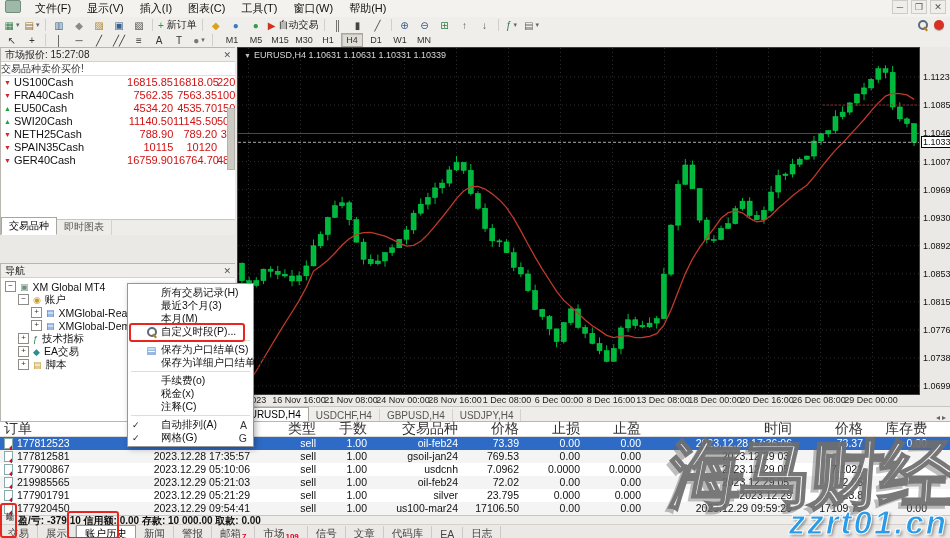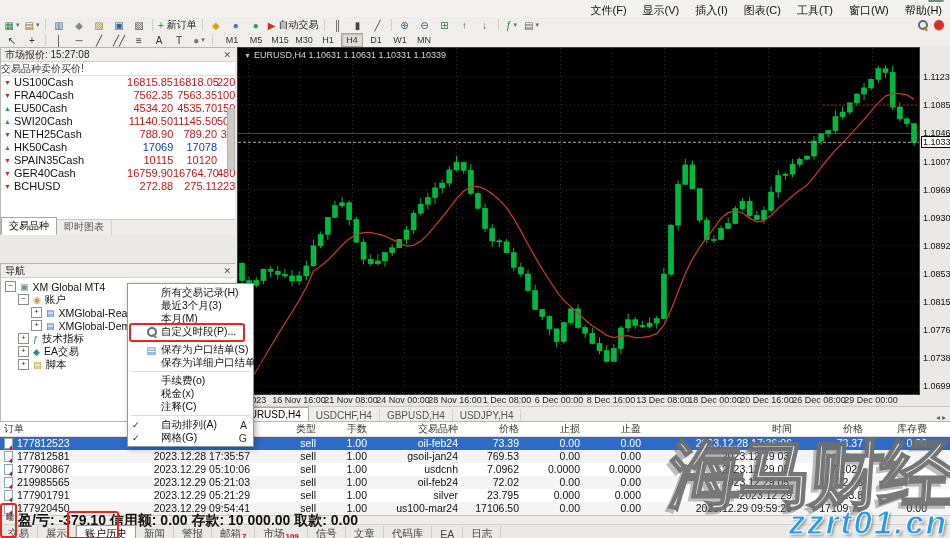--- a/index.html
+++ b/index.html
@@ -1,19 +1,19 @@
 <!DOCTYPE html>
 <html><head>
 <meta charset="utf-8">
 <style>
   html,body{margin:0;padding:0;background:#888;}
   .app{position:relative;width:950px;height:538px;background:#ebe9e6;overflow:hidden;
        font-family:"Liberation Sans","DejaVu Sans",sans-serif;font-size:11px;color:#111;}
   
-  .menubar{position:absolute;left:0;top:0;width:950px;height:17px;background:#f4f2ef;border-bottom:1px solid #d8d5d0;display:flex;align-items:flex-end;flex-direction:column;}
+  .menubar{position:absolute;left:0;top:0;width:950px;height:17px;background:#f4f2ef;border-bottom:1px solid #d8d5d0;display:flex;align-items:flex-start;}
   .applogo{width:14px;height:11px;margin:0 6px 0 5px;background:#9fb8a8;border:1px solid #6f8f7c;border-radius:2px;}
   .mi{padding:1px 8px;cursor:default;}
   .winctl{margin-left:auto;display:flex;gap:3px;padding-right:4px;}
   .winctl span{width:14px;height:12px;font-size:9px;line-height:12px;text-align:center;color:#555;border:1px solid #cfccc7;background:#f0eeea;}
   
   .toolbar1{position:absolute;left:0;top:17px;width:950px;height:16px;background:#f0eeea;border-bottom:1px solid #d8d5d0;display:flex;align-items:center;padding-left:2px;}
   .toolbar2{position:absolute;left:0;top:33px;width:950px;height:14px;background:#f0eeea;border-bottom:1px solid #cfccc7;display:flex;align-items:center;padding-left:2px;}
   .tbi{display:inline-flex;align-items:center;justify-content:center;height:13px;min-width:16px;margin:0 1px;font-size:10px;cursor:default;border:1px solid transparent;}
   .tbi .lbl{font-size:10px;margin-left:3px;color:#222;}
   .tbi .caret{font-size:7px;color:#666;margin-left:2px;}
@@ -56,29 +56,29 @@
   .ohlc .tri{color:#bbb;font-size:7px;margin-right:3px;}
   .paxis{position:absolute;left:685px;top:0;width:30px;height:346px;font-size:9px;color:#111;}
   .plab{position:absolute;left:3px;}
   .pcur{position:absolute;left:1px;background:#fff;border:1px solid #000;padding:0 1px;font-size:9px;z-index:6;}
   .taxis{position:absolute;left:0;top:347px;width:715px;height:12px;font-size:9px;color:#222;}
   .tlab{position:absolute;top:1px;transform:translateX(-50%);white-space:nowrap;}
   .symtabs{position:absolute;left:0;top:359px;width:715px;height:15px;background:#efede9;border-top:1px solid #c9c6c1;display:flex;align-items:flex-end;font-size:10px;}
   .scrolls{margin-left:auto;display:flex;gap:2px;padding-right:4px;color:#666;font-size:8px;}
   
   .term{position:absolute;left:0;top:421px;width:950px;height:117px;background:#fff;border-top:1px solid #b9b6b1;}
-  .thead{display:flex;height:14px;border-bottom:1px solid #e0ddd8;color:#333;align-items:center;font-size:10px;}
+  .thead{display:flex;height:14px;border-bottom:1px solid #e0ddd8;color:#333;align-items:center;font-size:14px;}
   .trow{display:flex;height:13px;line-height:13px;align-items:center;font-size:10.5px;}
   .trow:nth-child(even){background:#f4f4f4;}
   .trow.sel{background:#2e6bc6;color:#fff;}
   .tc{overflow:hidden;white-space:nowrap;text-align:right;padding-right:6px;}
   .tc.first{text-align:left;padding-left:4px;display:flex;align-items:center;gap:4px;}
   .doc{width:7px;height:9px;background:#fff;border:1px solid #8aa;position:relative;flex:none;}
   .doc i{position:absolute;right:-2px;bottom:-2px;width:0;height:0;border-left:4px solid transparent;border-top:4px solid #d02;transform:rotate(225deg);}
-  .tsummary{height:8px;padding:0 0 0 18px;font-weight:bold;font-size:14px;line-height:9px;border-top:1px solid #c9c6c1;background:#efede9;}
+  .tsummary{height:8px;padding:0 0 0 18px;font-weight:bold;font-size:10px;line-height:9px;border-top:1px solid #c9c6c1;background:#efede9;}
   .ttabs{display:flex;height:17px;background:#ebe9e6;align-items:center;font-size:10.5px;border-top:1px solid #d5d2cd;}
   .ttab{padding:1px 8px;color:#444;border-right:1px solid #cdcac5;display:flex;align-items:flex-end;gap:1px;}
   .ttab.active{background:#fff;border:1px solid #999;color:#000;}
   .badge{color:#d02;font-size:8px;font-weight:bold;}
   
   .ctx{position:absolute;left:127px;top:283px;width:125px;background:#fff;border:1px solid #979797;box-shadow:2px 2px 6px rgba(0,0,0,.3);z-index:40;padding:2px 0;}
   .ctxi{display:flex;align-items:center;height:13px;padding:0 6px 0 4px;font-size:10.5px;gap:3px;}
   .ctxi .chk{width:10px;font-size:9px;color:#222;flex:none;}
   .ctxi .ic{width:13px;flex:none;display:flex;justify-content:center;}
   .ctxi .lab{flex:1;white-space:nowrap;}
@@ -306,53 +306,35 @@
           <span class="sym">
             <span class="arr down">▼</span>
             <span>NETH25Cash</span>
           </span>
           <span class="bid red">788.90</span>
           <span class="ask red">789.20</span>
           <span class="spr red">30</span>
         </div>
         <div class="mwrow">
           <span class="sym">
-            <span class="arr up">▲</span>
-            <span>HK50Cash</span>
-          </span>
-          <span class="bid blue">17069</span>
-          <span class="ask blue">17078</span>
-          <span class="spr blue">9</span>
-        </div>
-        <div class="mwrow">
-          <span class="sym">
             <span class="arr down">▼</span>
             <span>SPAIN35Cash</span>
           </span>
           <span class="bid red">10115</span>
           <span class="ask red">10120</span>
           <span class="spr red">5</span>
         </div>
         <div class="mwrow">
           <span class="sym">
             <span class="arr down">▼</span>
             <span>GER40Cash</span>
           </span>
           <span class="bid red">16759.90</span>
           <span class="ask red">16764.70</span>
           <span class="spr red">480</span>
-        </div>
-        <div class="mwrow">
-          <span class="sym">
-            <span class="arr down">▼</span>
-            <span>BCHUSD</span>
-          </span>
-          <span class="bid red">272.88</span>
-          <span class="ask red">275.11</span>
-          <span class="spr red">223</span>
         </div>
       </div>
     <div class="mwsb"></div>
     <div class="ptabs">
         <span class="ptab active">交易品种</span>
         <span class="ptab">即时图表</span>
       </div>
   </div>
 
   <div class="panel nav">

